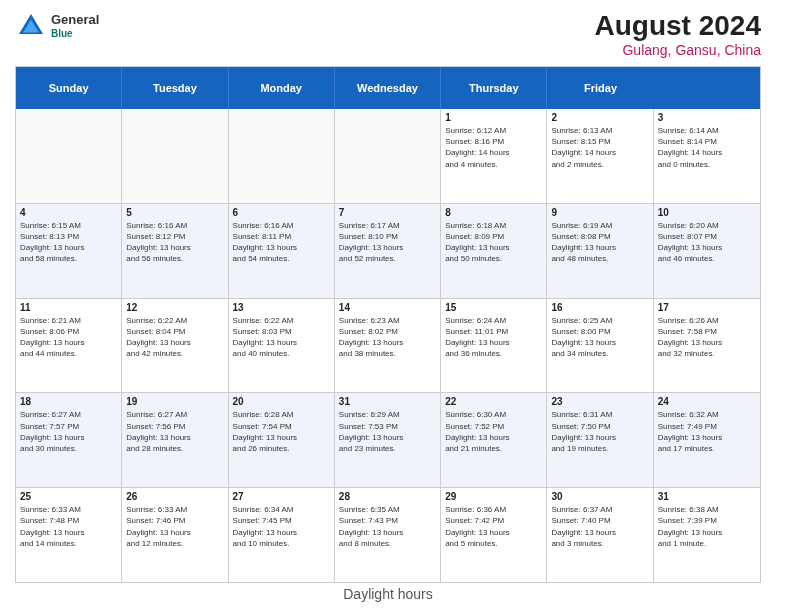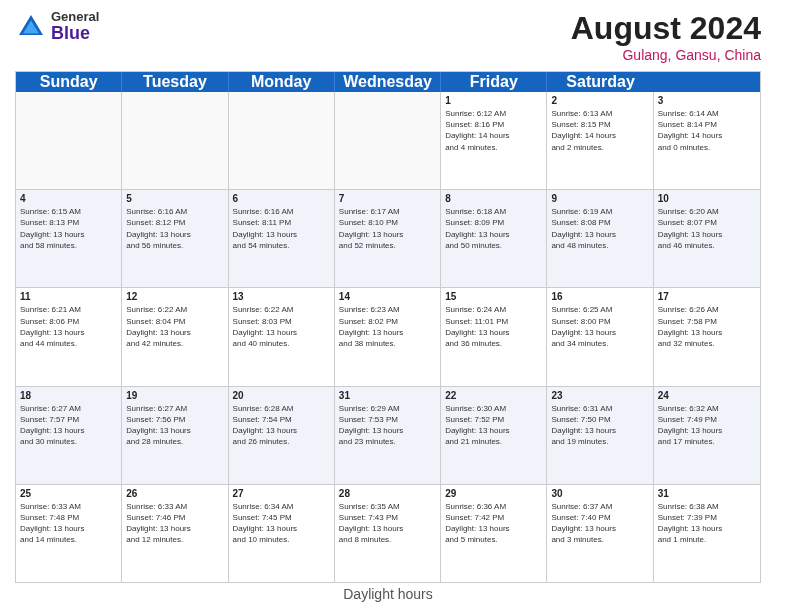--- a/index.html
+++ b/index.html
@@ -32,57 +32,57 @@
       display: flex;
       flex-direction: column;
       line-height: 1.1;
     }
     .logo-general {
       font-size: 13px;
       font-weight: bold;
       color: #333;
     }
     .logo-blue {
-      font-size: 18px;
-      font-weight: bold;
-      color: #4c1d95;
+      font-size: 10px;
+      font-weight: bold;
+      color: #0f766e;
     }
     .logo-icon {
       width: 32px;
       height: 32px;
     }
     .title-block {
       text-align: right;
     }
     .title-month {
-      font-size: 32px;
+      font-size: 28px;
       font-weight: bold;
       color: #222;
     }
     .title-location {
       font-size: 14px;
       color: #be185d;
     }
     .calendar {
       flex: 1;
       display: flex;
       flex-direction: column;
       border: 1px solid #ccc;
     }
     .cal-header {
       display: grid;
       grid-template-columns: repeat(7, 1fr);
       background: #1565c0;
     }
     .cal-header-cell {
       color: #fff;
-      font-size: 16px;
+      font-size: 11px;
       font-weight: bold;
       text-align: center;
-      padding: 1px 2px;
+      padding: 15px 2px;
       border-right: 1px solid #3a7bd5;
     }
     .cal-header-cell:last-child { border-right: none; }
     .cal-body {
       flex: 1;
       display: flex;
       flex-direction: column;
     }
     .cal-row {
       display: grid;
@@ -140,22 +140,22 @@
       <div class="title-location">Gulang, Gansu, China</div>
     </div>
   </div>
 
   <div class="calendar">
     <div class="cal-header">
     <div class="cal-header-cell">Sunday</div>
         <div class="cal-header-cell">Tuesday</div>
         <div class="cal-header-cell">Monday</div>
         <div class="cal-header-cell">Wednesday</div>
+        <div class="cal-header-cell">Thursday</div>
         <div class="cal-header-cell">Friday</div>
-        <div class="cal-header-cell">Saturday</div>
       </div>
     <div class="cal-body">
     <div class="cal-row">
           <div class="cal-cell empty"></div>
           <div class="cal-cell empty"></div>
           <div class="cal-cell empty"></div>
           <div class="cal-cell empty"></div>
           <div class="cal-cell">
             <div class="day-num">1</div>
             <div class="day-info" style="white-space: pre-line;">Sunrise: 6:12 AM

